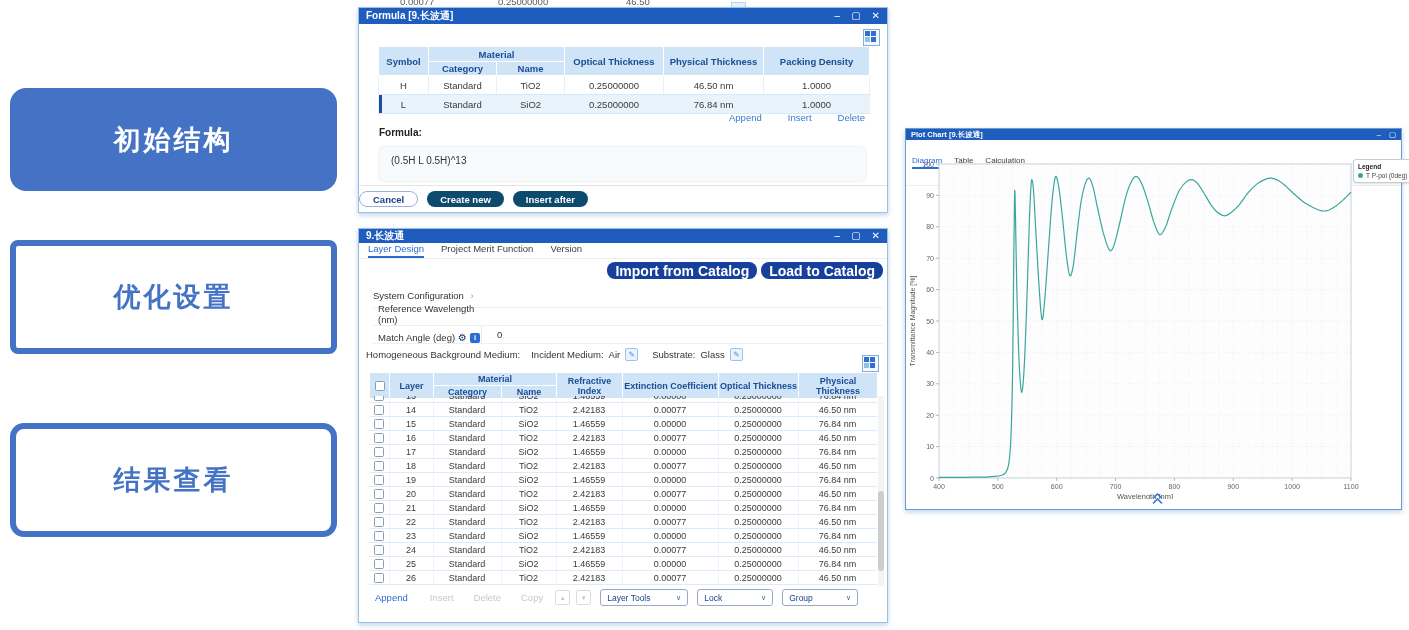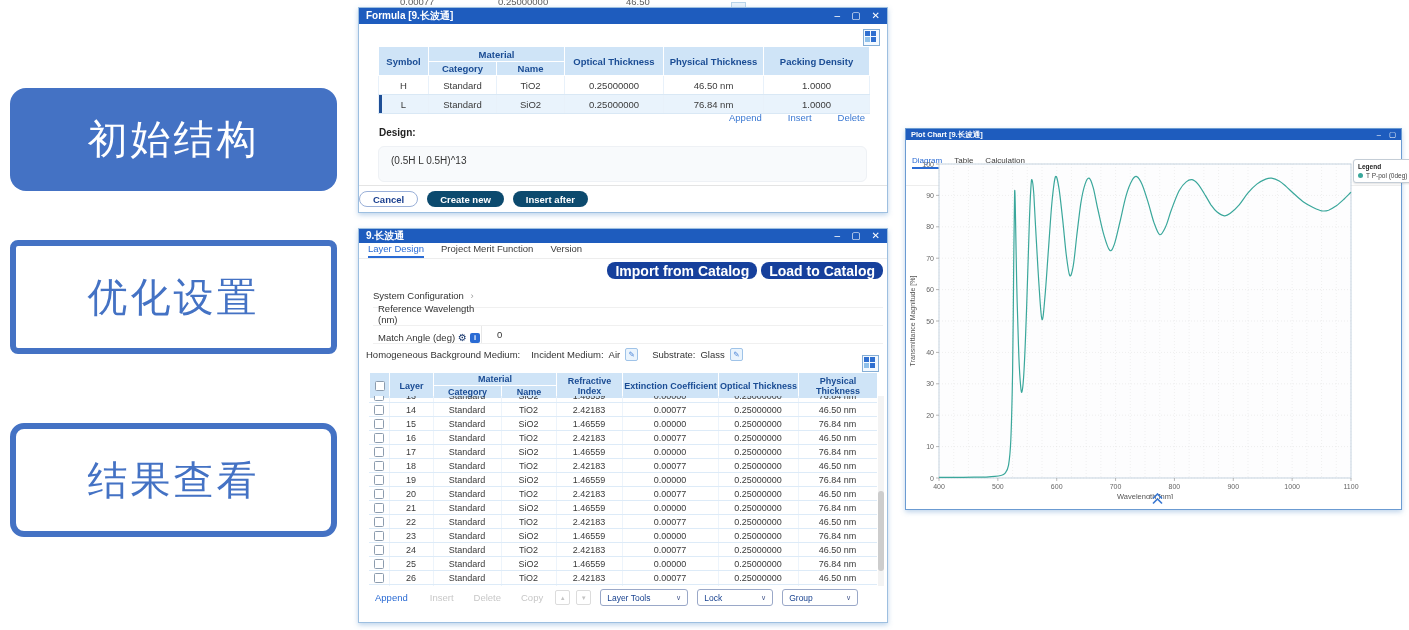--- a/index.html
+++ b/index.html
@@ -1,21 +1,21 @@
 <!DOCTYPE html>
 <html><head>
 <meta charset="utf-8">
 <style>
   html,body{margin:0;padding:0;background:#fff;}
   .canvas{position:relative;width:1409px;height:630px;background:#fff;overflow:hidden;
           font-family:"Liberation Sans","DejaVu Sans",sans-serif;color:#333;}
 
   
   .step{position:absolute;left:10px;width:327px;display:flex;align-items:center;justify-content:center;
-        font-size:40px;letter-spacing:3px;cursor:pointer;box-sizing:border-box;}
+        font-size:27px;letter-spacing:3px;cursor:pointer;box-sizing:border-box;font-weight:bold;}
   #step1{top:88px;height:103px;background:#4472c4;color:#fff;border-radius:16px;}
   #step2{top:240px;height:114px;background:#fff;border:6px solid #4472c4;color:#4472c4;border-radius:8px;}
   #step3{top:423px;height:114px;background:#fff;border:6px solid #4472c4;color:#4472c4;border-radius:14px;}
 
   
   .bg-strip{position:absolute;left:358px;top:0;width:530px;height:7px;overflow:hidden;}
   .bg-strip span{position:absolute;top:-4px;font-size:9.5px;color:#5a5a5a;}
   .bg-strip .bicon{position:absolute;top:2px;left:373px;width:13px;height:9px;border:1px solid #b8d4ea;background:#e8f2fb;}
 
   
@@ -184,21 +184,21 @@
           </tr>
         </tbody>
     </table>
 
     <div class="link-row">
       <a>Append</a>
       <a>Insert</a>
       <a>Delete</a>
     </div>
 
-    <div class="flabel">Design:</div>
+    <div class="flabel">Formula:</div>
     <div class="fpanel">
       <span>(0.5H L 0.5H)^13</span>
     </div>
 
     <div class="ffooter">
       <button class="pill outline">Cancel</button>
       <button class="pill filled">Create new</button>
       <button class="pill filled">Insert after</button>
     </div>
   </div>

